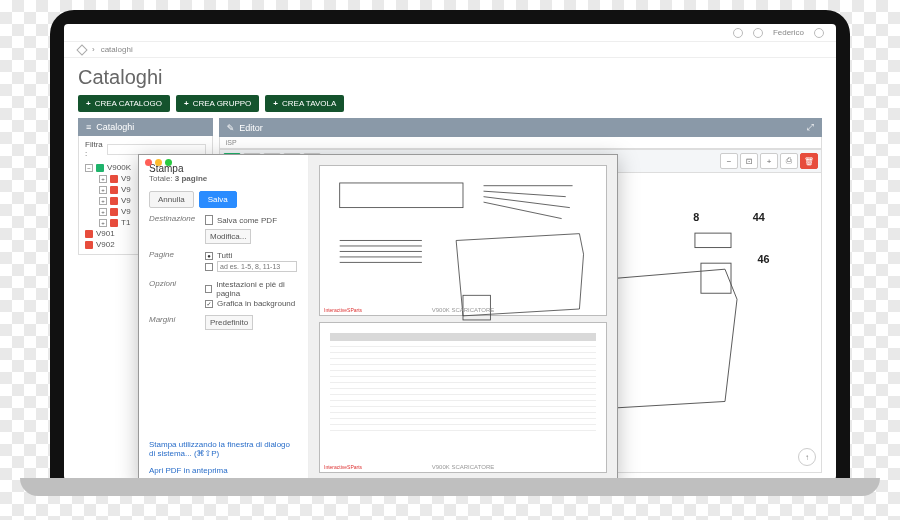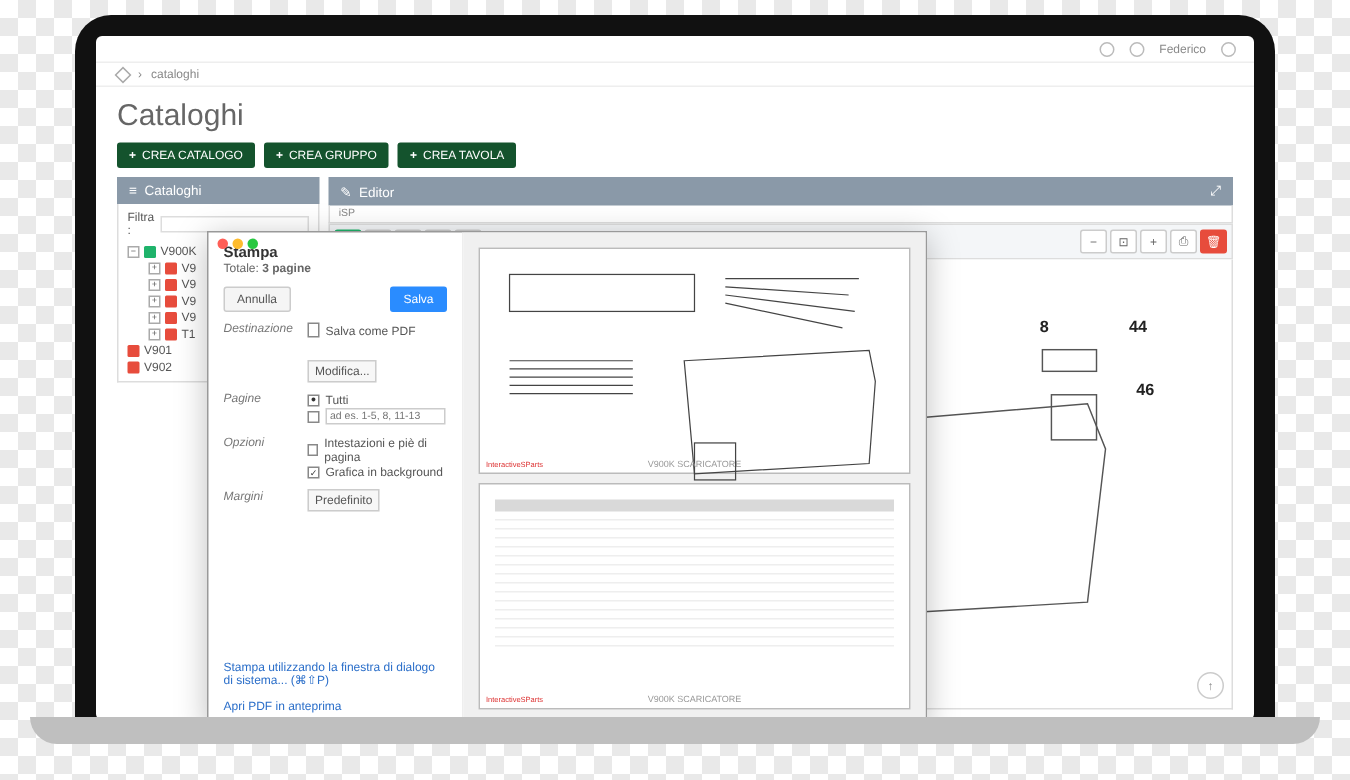--- a/index.html
+++ b/index.html
@@ -64,23 +64,23 @@
   .tbtn.green{background:#1fb36b;color:#fff;border-color:#1fb36b;}
   .tbtn.red{background:#e74c3c;color:#fff;border-color:#e74c3c;}
   .tgap{flex:1;}
 
   .canvas{border:1px solid #ddd;border-top:none;height:300px;background:#fff;position:relative;overflow:hidden;}
   .canvas svg{position:absolute;inset:0;}
 
   
   .dialog{position:absolute;left:74px;top:130px;width:480px;height:330px;background:#fff;border:1px solid #999;box-shadow:0 4px 20px rgba(0,0,0,.25);display:flex;font-size:8px;}
   .dlg-left{width:170px;padding:8px 10px;border-right:1px solid #eee;display:flex;flex-direction:column;gap:6px;}
-  .dlg-title{font-size:10px;font-weight:700;color:#333;}
+  .dlg-title{font-size:10px;font-weight:400;color:#333;}
   .dlg-sub{color:#666;}
-  .dlg-btns{display:flex;gap:5px;justify-content:space-between;margin-top:2px;}
+  .dlg-btns{display:flex;gap:5px;justify-content:flex-start;margin-top:2px;}
   .dbtn{padding:3px 8px;border:1px solid #ccc;border-radius:2px;background:#f5f5f5;}
   .dbtn.pri{background:#2a8cff;color:#fff;border-color:#2a8cff;}
   .drow{display:flex;gap:6px;align-items:flex-start;}
   .drow .lab{width:50px;color:#777;font-style:italic;}
   .drow .val{flex:1;}
   .sel{border:1px solid #ccc;padding:2px 4px;background:#f7f7f7;display:inline-block;}
   .chk{display:flex;gap:4px;align-items:center;margin:1px 0;}
   .chk .box{width:8px;height:8px;border:1px solid #888;display:flex;align-items:center;justify-content:center;font-size:6px;color:#333;}
   .link{color:#2a6ec9;margin-top:auto;}
   .dlg-right{flex:1;background:#f0f0f0;padding:10px;display:flex;flex-direction:column;gap:6px;overflow:hidden;}
@@ -266,21 +266,21 @@
           <div class="dbtn">Annulla</div>
           <div class="dbtn pri">Salva</div>
         </div>
         <div class="drow">
           <div class="lab">Destinazione</div>
           <div class="val">
             <div class="chk">
                 <span style="width:8px;height:10px;border:1px solid #888"></span>
                 <span>Salva come PDF</span>
               </div>
-            <div class="sel" style="margin-top:14px">Modifica...</div>
+            <div class="sel" style="margin-top:3px">Modifica...</div>
           </div>
         </div>
         <div class="drow">
           <div class="lab">Pagine</div>
           <div class="val">
             <div class="chk">
                 <span class="box">●</span>
                 <span>Tutti</span>
               </div>
             <div class="chk">

